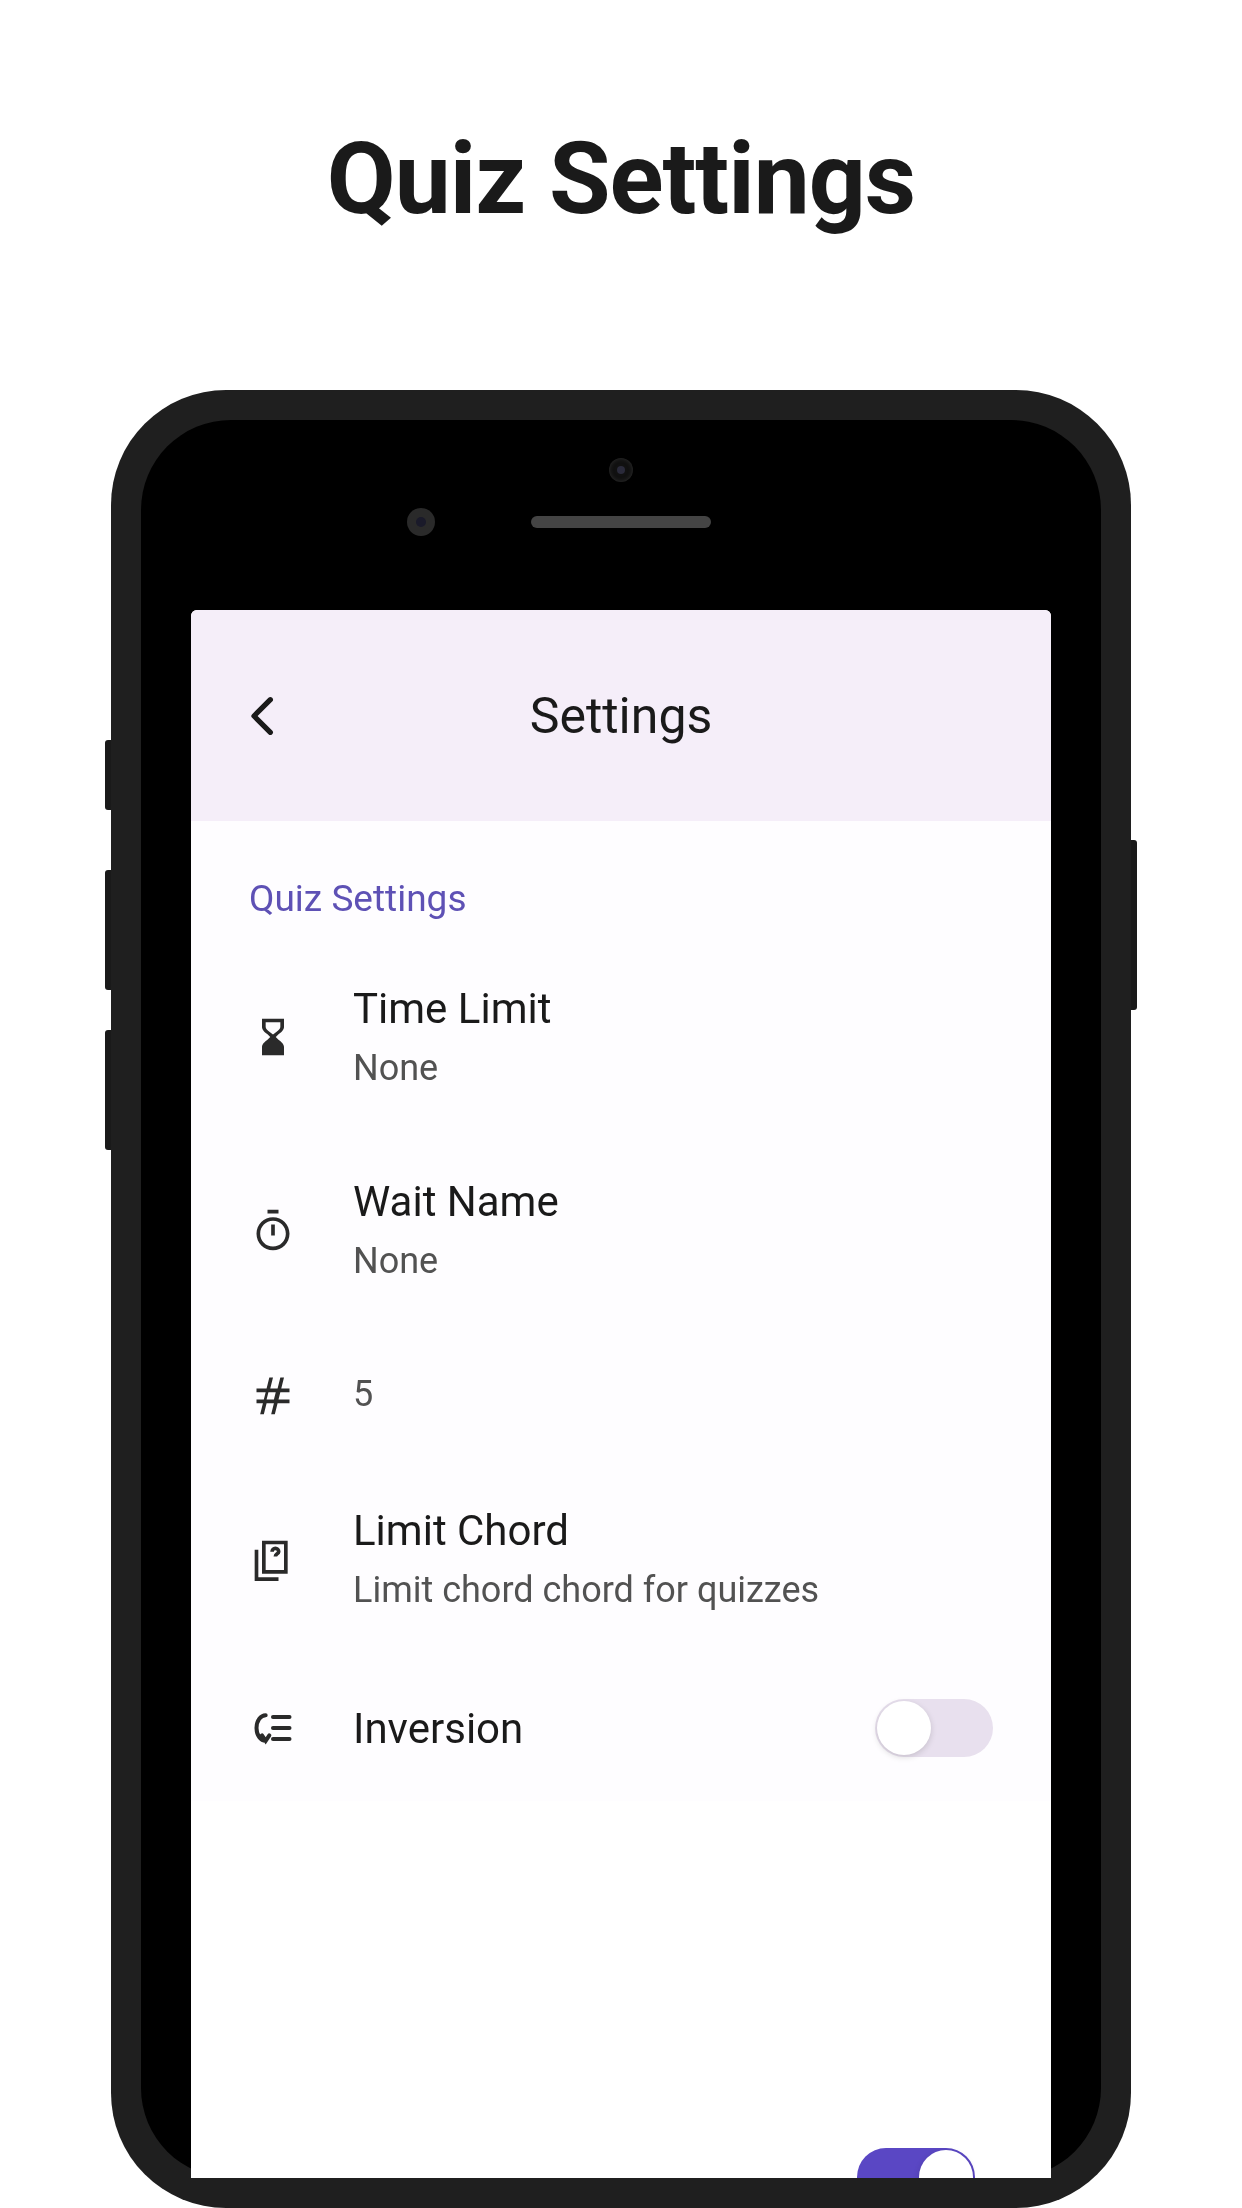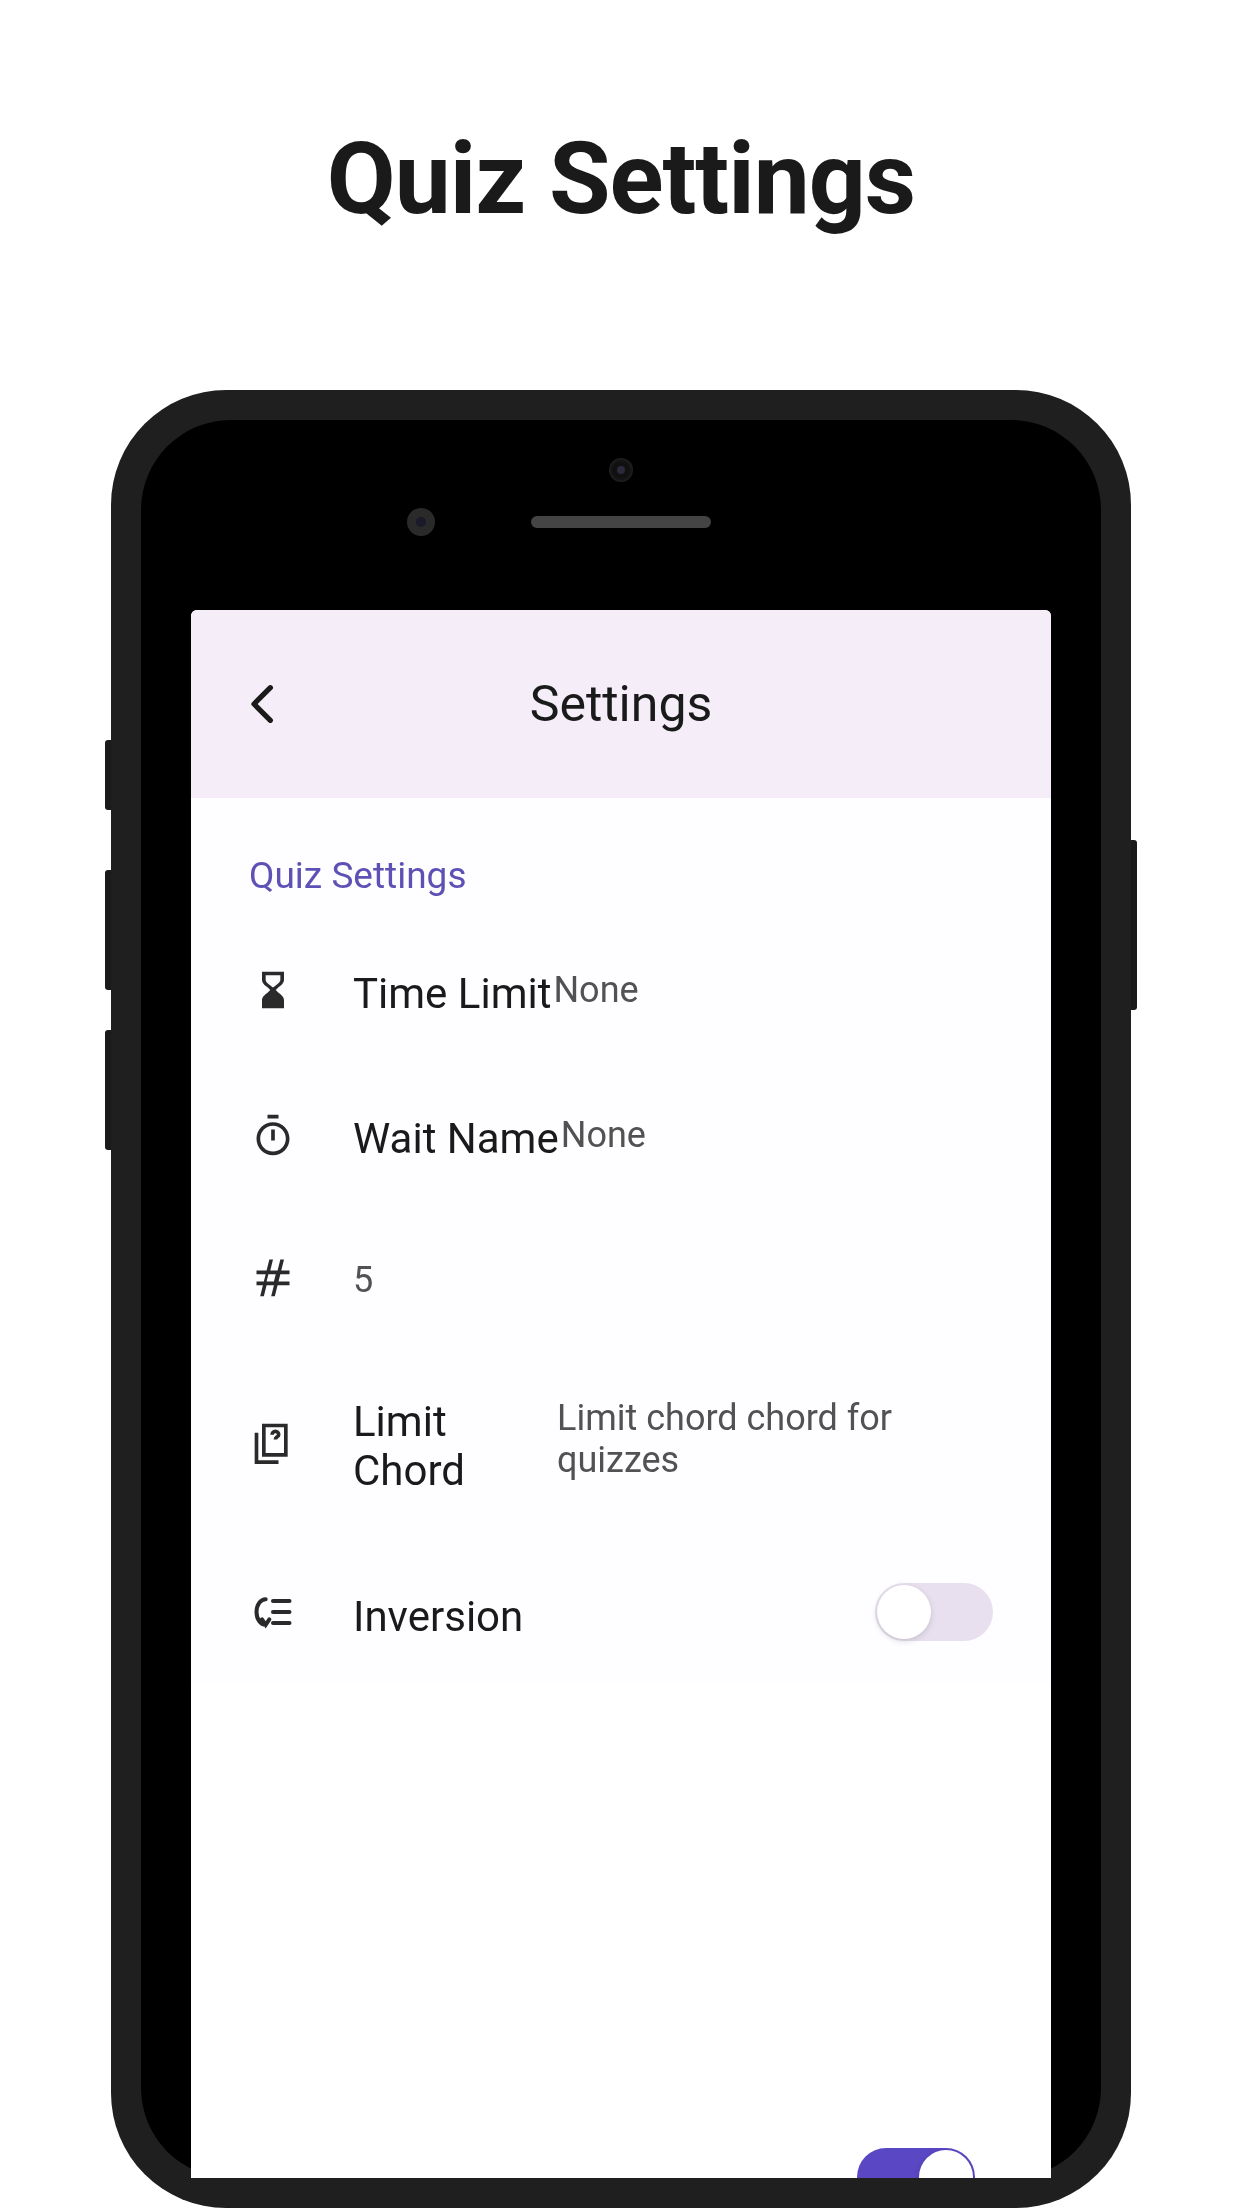--- a/index.html
+++ b/index.html
@@ -110,21 +110,21 @@
       left: 50px;
       right: 50px;
       bottom: 0;
       background: #ffffff;
       border-top-left-radius: 6px;
       border-top-right-radius: 6px;
       overflow: hidden;
     }
     
     .app-header {
-      height: 188px;
+      height: 211px;
       background: #f5eef9;
       display: flex;
       align-items: center;
       padding: 0 50px;
       position: relative;
       margin-top: 0;
     }
     
     .back-chevron {
       width: 40px;
@@ -177,24 +177,23 @@
       flex-shrink: 0;
     }
     
     .setting-icon svg {
       width: 44px;
       height: 44px;
     }
     
     .setting-texts {
       display: flex;
-      flex-direction: row;
-      gap: 2px;
+      flex-direction: column;
+      gap: 14px;
       flex: 1;
-      margin-top: 8px;
     }
     
     .setting-title {
       font-size: 42px;
       font-weight: 400;
       color: #1a1a1a;
     }
     
     .setting-subtitle {
       font-size: 36px;

